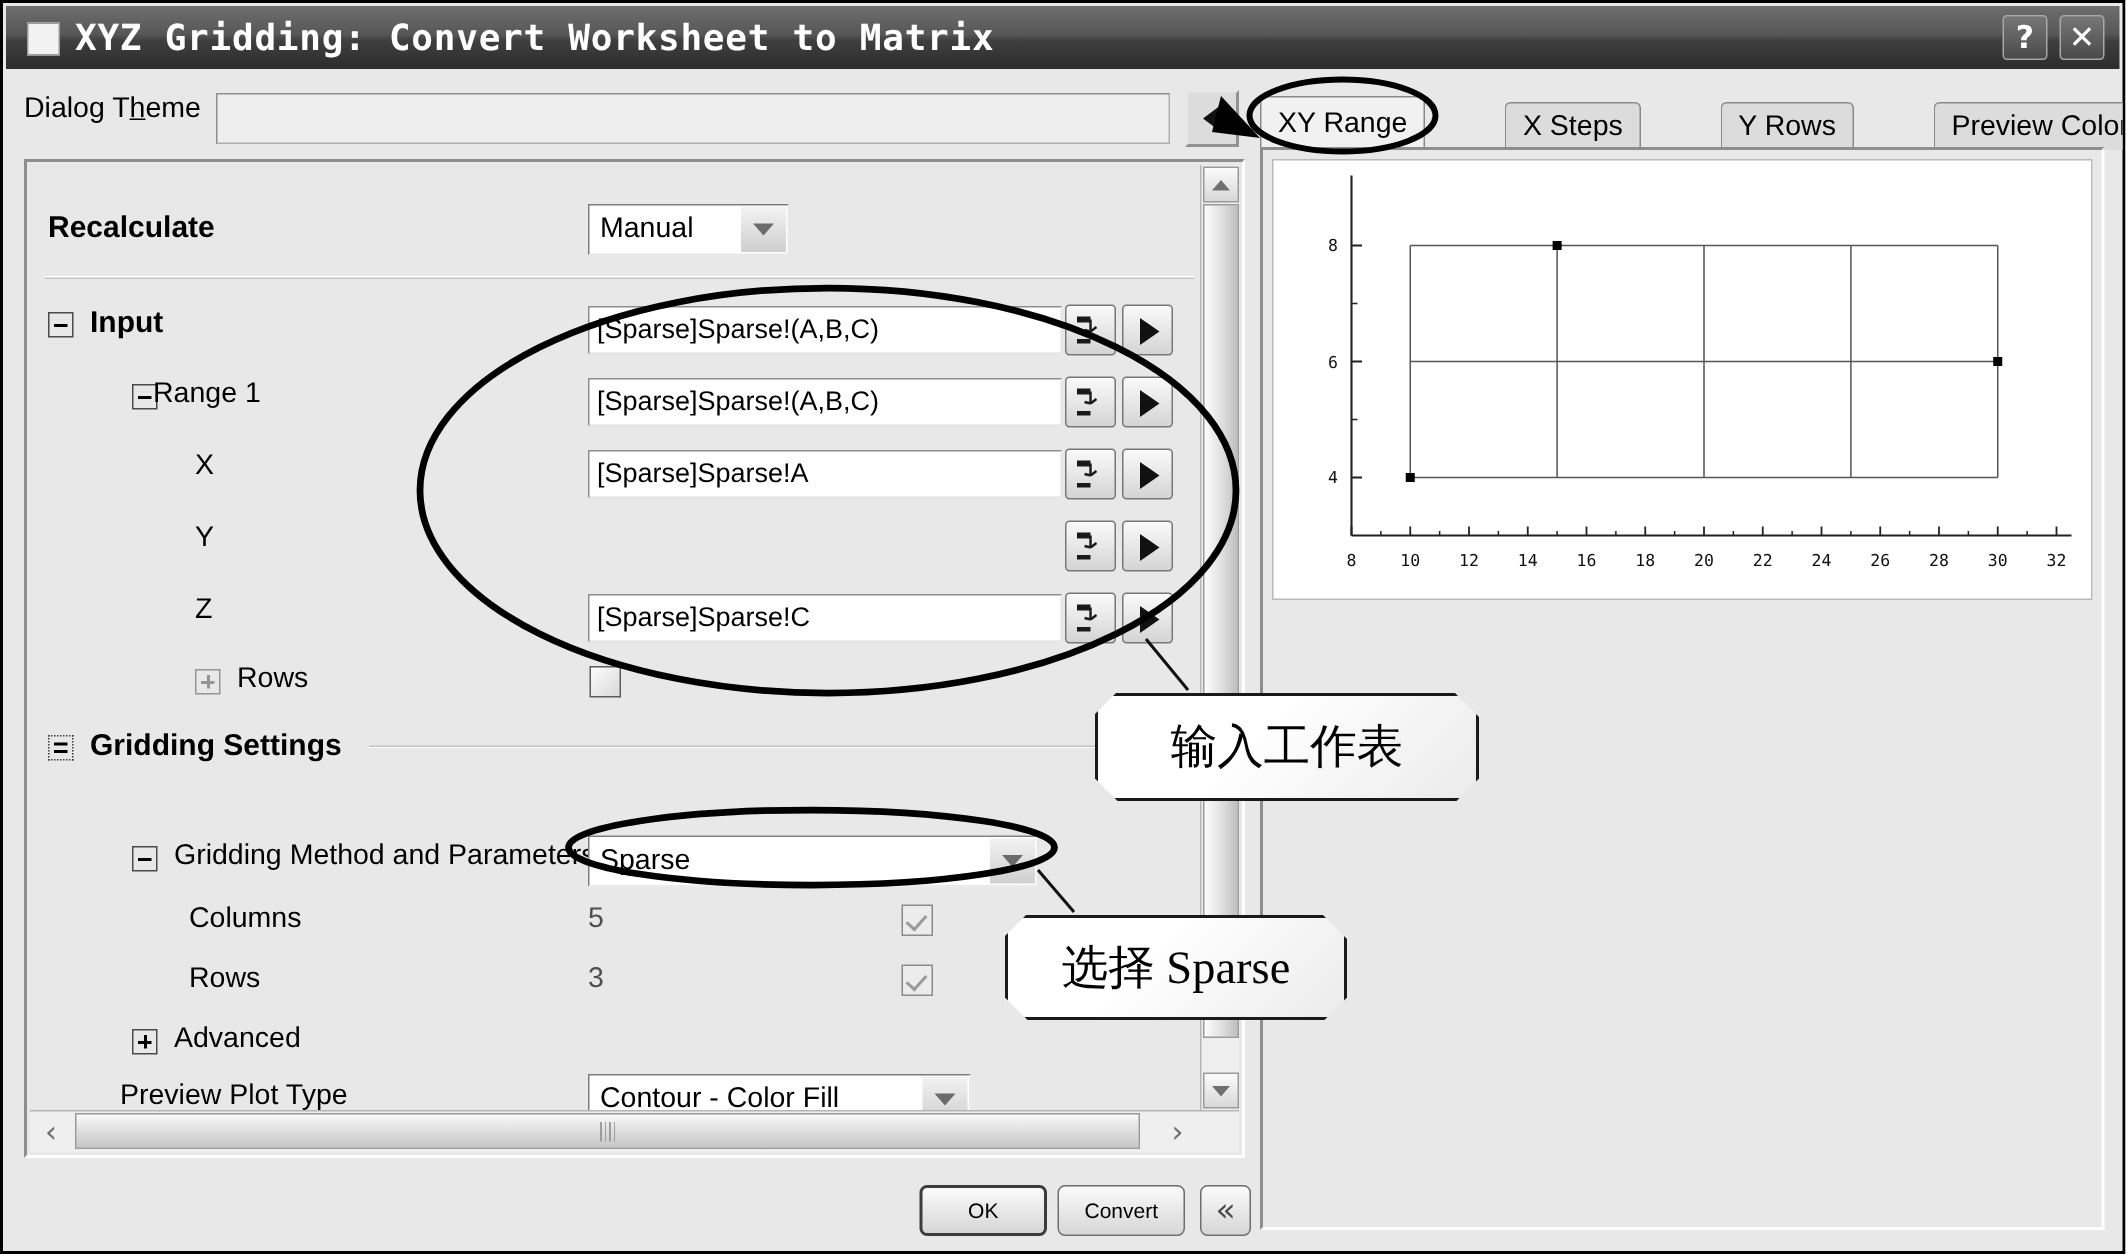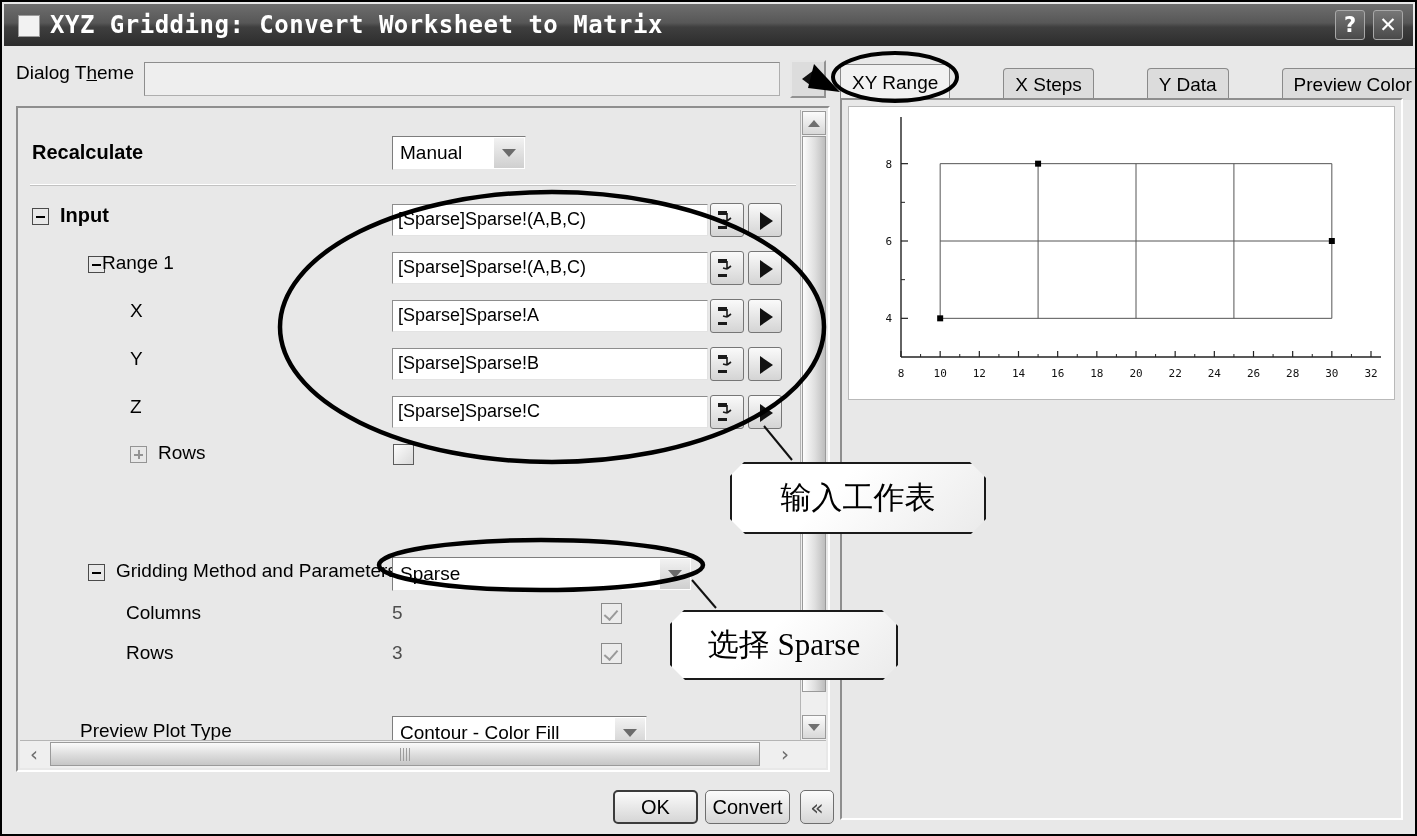--- a/index.html
+++ b/index.html
@@ -95,21 +95,21 @@
     font-size:20px;color:#6e6e6e;font-family:"DejaVu Sans",sans-serif;}
 
   
   #right-panel{position:absolute;left:838px;top:96px;width:563px;height:722px;background:#e8e8e8;
     border:2px solid;border-color:#8e8e8e #ffffff #ffffff #8e8e8e;box-sizing:border-box;}
   #plotbox{position:absolute;left:6px;top:6px;width:547px;height:294px;background:#ffffff;border:1px solid #b9b9b9;box-sizing:border-box;}
   #plotsvg{position:absolute;left:0;top:0;}
 
   
   .btm-btn{position:absolute;height:34px;background:linear-gradient(180deg,#fbfbfb,#d6d6d6);
-    border:1px solid #6e6e6e;border-radius:5px;font-size:20px;color:#000;
+    border:1px solid #6e6e6e;border-radius:5px;font-size:14px;color:#000;
     display:flex;align-items:center;justify-content:center;box-sizing:border-box;}
   #btn-ok{left:611px;top:788px;width:85px;border:2px solid #3c3c3c;}
   #btn-cancel{left:703px;top:788px;width:85px;}
   #btn-collapse{left:798px;top:788px;width:34px;font-size:22px;color:#4a4a4a;font-family:"DejaVu Sans",sans-serif;}
 
   
   #overlay{position:absolute;left:0;top:0;width:1417px;height:836px;pointer-events:none;}
   .callout{position:absolute;background:linear-gradient(135deg,#ffffff 40%,#ebebeb);
     border:2px solid #1a1a1a;display:flex;align-items:center;justify-content:center;
     font-family:"Liberation Serif",serif;font-size:31px;color:#000;box-sizing:border-box;
@@ -131,21 +131,21 @@
 
   <div id="theme-label"><span>Dialog T</span><u>h</u><span>eme</span></div>
   <div id="theme-input" title=""></div>
   <div id="theme-arrow">
       <span class="tri"></span>
     </div>
 
   <div id="tabstrip">
     <div class="tab active">XY Range</div>
     <div class="tab">X Steps</div>
-    <div class="tab">Y Data</div>
+    <div class="tab">Y Rows</div>
     <div class="tab">Preview Color</div>
   </div>
 
   <div id="left-panel">
     <div id="left-inner">
 
       <div class="row" style="top:30px">
         <div class="lbl bold" style="left:14px;top:3px">Recalculate</div>
         <div class="ddl" style="left:374px;top:-2px;width:134px">
           <span>Manual</span>
@@ -198,21 +198,20 @@
             <path d="M11 3 L11 11 M11 11 L15 8 M11 11 L7 10" stroke="#1a1a1a" stroke-width="1.6" fill="none"></path>
           </svg>
         </div>
         <div class="sqbtn" style="left:730px;top:1px">
             <span class="tri"></span>
           </div>
       </div>
 
       <div class="row" style="top:238px">
         <div class="lbl" style="left:112px;top:2px">Y</div>
-        <div class="txtfield" style="left:374px;top:2px;width:316px">[Sparse]Sparse!B</div>
         <div class="sqbtn" style="left:692px;top:1px">
           <svg class="selicon" viewBox="0 0 22 21">
             <rect x="2" y="1" width="9" height="4" fill="#1a1a1a"></rect>
               <rect x="2" y="16" width="9" height="3" fill="#1a1a1a"></rect>
             <path d="M11 3 L11 11 M11 11 L15 8 M11 11 L7 10" stroke="#1a1a1a" stroke-width="1.6" fill="none"></path>
           </svg>
         </div>
         <div class="sqbtn" style="left:730px;top:1px">
             <span class="tri"></span>
           </div>
@@ -232,20 +231,25 @@
             <span class="tri"></span>
           </div>
       </div>
 
       <div class="row" style="top:332px">
         <div class="pm plus gray" style="left:112px;top:6px"></div>
         <div class="lbl" style="left:140px;top:2px">Rows</div>
         <div class="cbx plain" style="left:375px;top:4px"></div>
       </div>
 
+      <div class="row" style="top:376px">
+        <div class="dotted" style="left:14px;top:6px"></div>
+        <div class="lbl bold" style="left:42px;top:2px">Gridding Settings</div>
+        <div class="grp-line" style="left:228px;top:13px;width:550px"></div>
+      </div>
 
 
       <div class="row" style="top:450px">
         <div class="pm" style="left:70px;top:6px"></div>
         <div class="lbl" style="left:98px;top:2px">Gridding Method and Parameters</div>
         <div class="ddl" style="left:374px;top:-1px;width:300px">
           <span>Sparse</span>
           <span class="arrowbox">
               <i class="chev"></i>
             </span>
@@ -257,20 +261,24 @@
         <div class="lbl dim" style="left:374px;top:2px">5</div>
         <div class="cbx checked" style="left:583px;top:3px"></div>
       </div>
 
       <div class="row" style="top:532px">
         <div class="lbl" style="left:108px;top:2px">Rows</div>
         <div class="lbl dim" style="left:374px;top:2px">3</div>
         <div class="cbx checked" style="left:583px;top:3px"></div>
       </div>
 
+      <div class="row" style="top:572px">
+        <div class="pm plus" style="left:70px;top:6px"></div>
+        <div class="lbl" style="left:98px;top:2px">Advanced</div>
+      </div>
 
       <div class="row" style="top:610px">
         <div class="lbl" style="left:62px;top:2px">Preview Plot Type</div>
         <div class="ddl" style="left:374px;top:-2px;width:255px">
           <span>Contour - Color Fill</span>
           <span class="arrowbox">
               <i class="chev"></i>
             </span>
         </div>
       </div>

